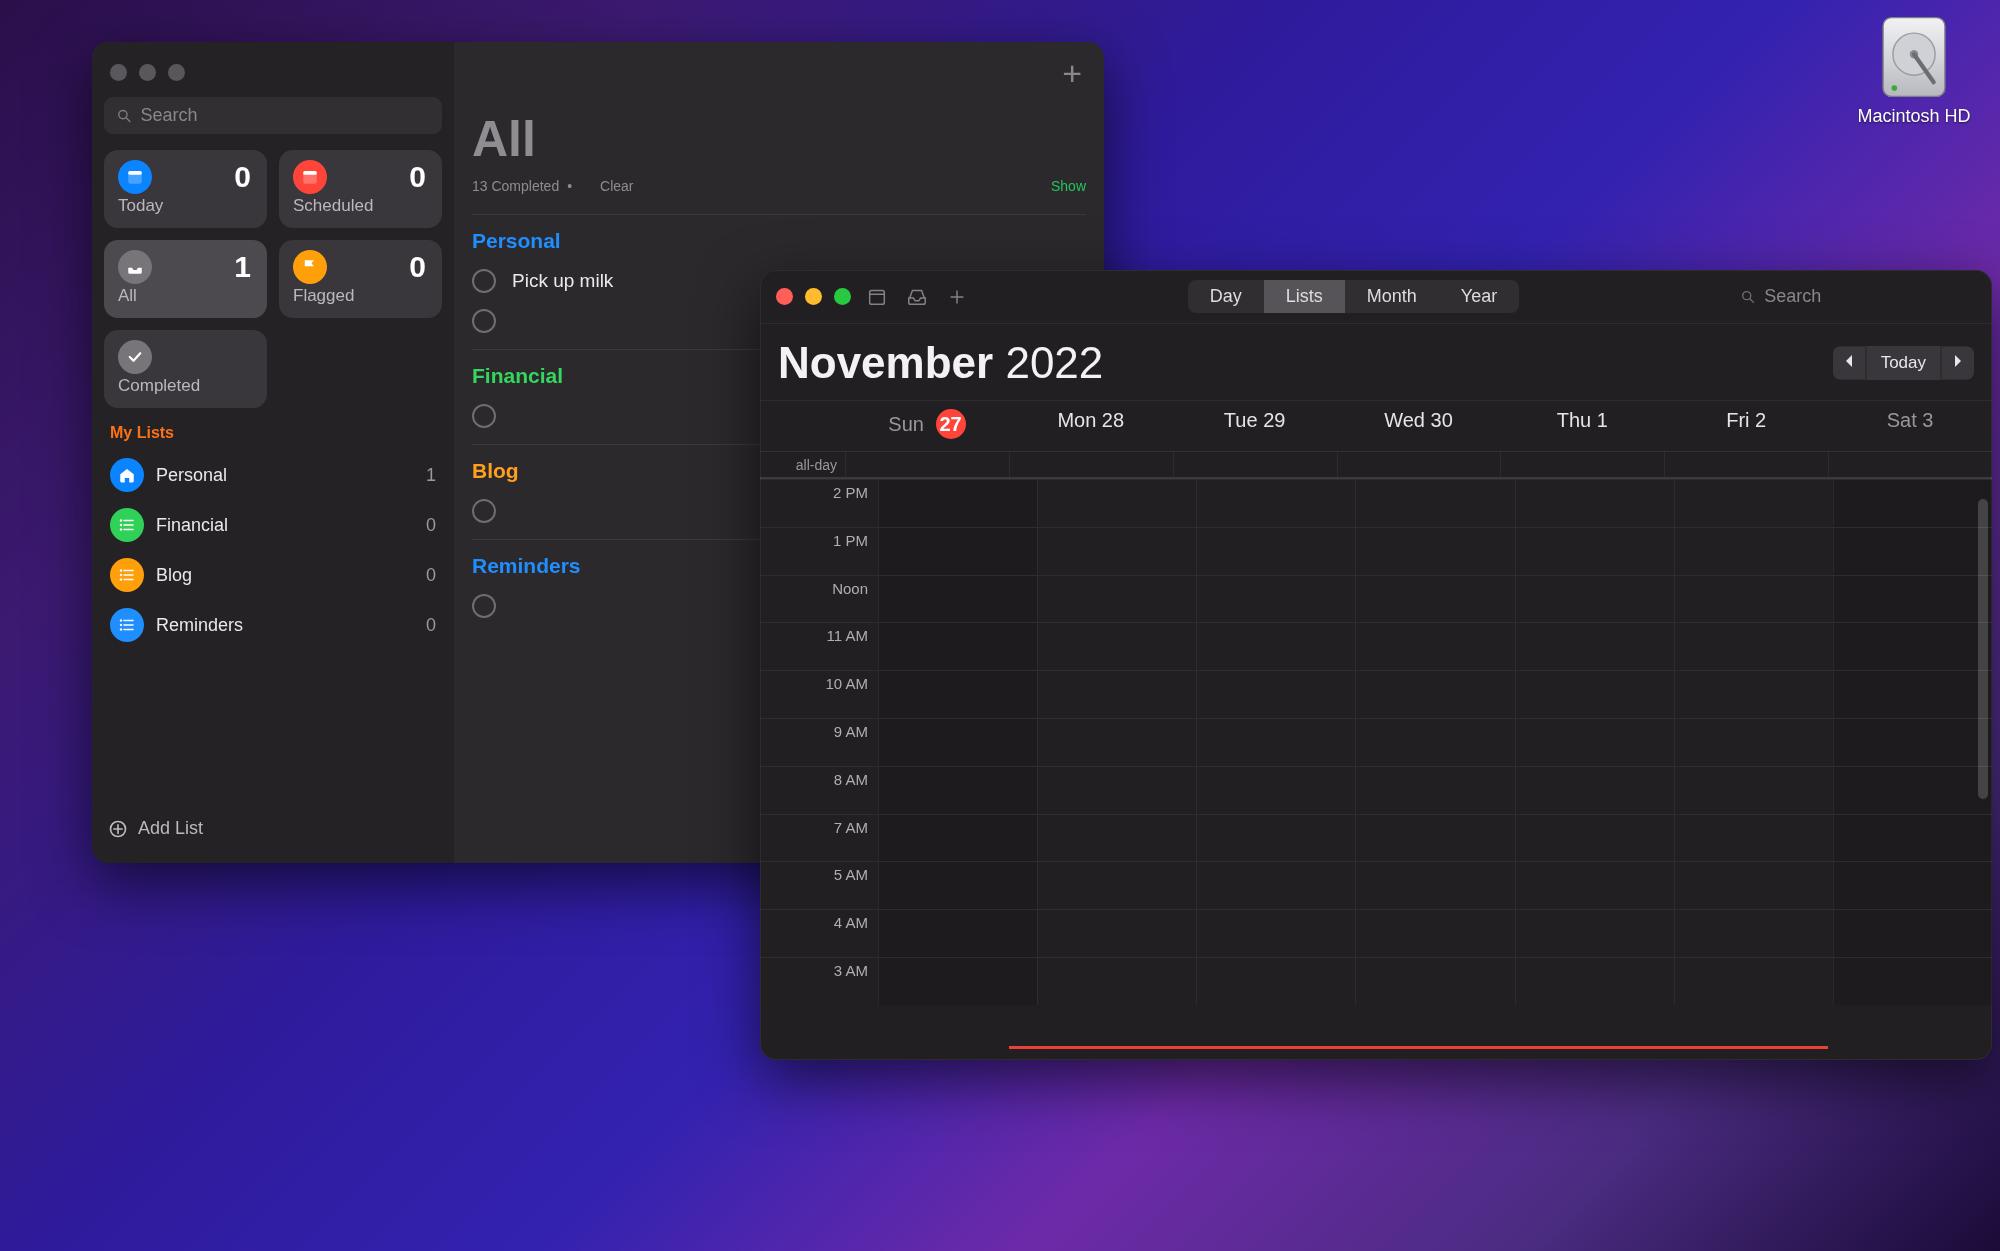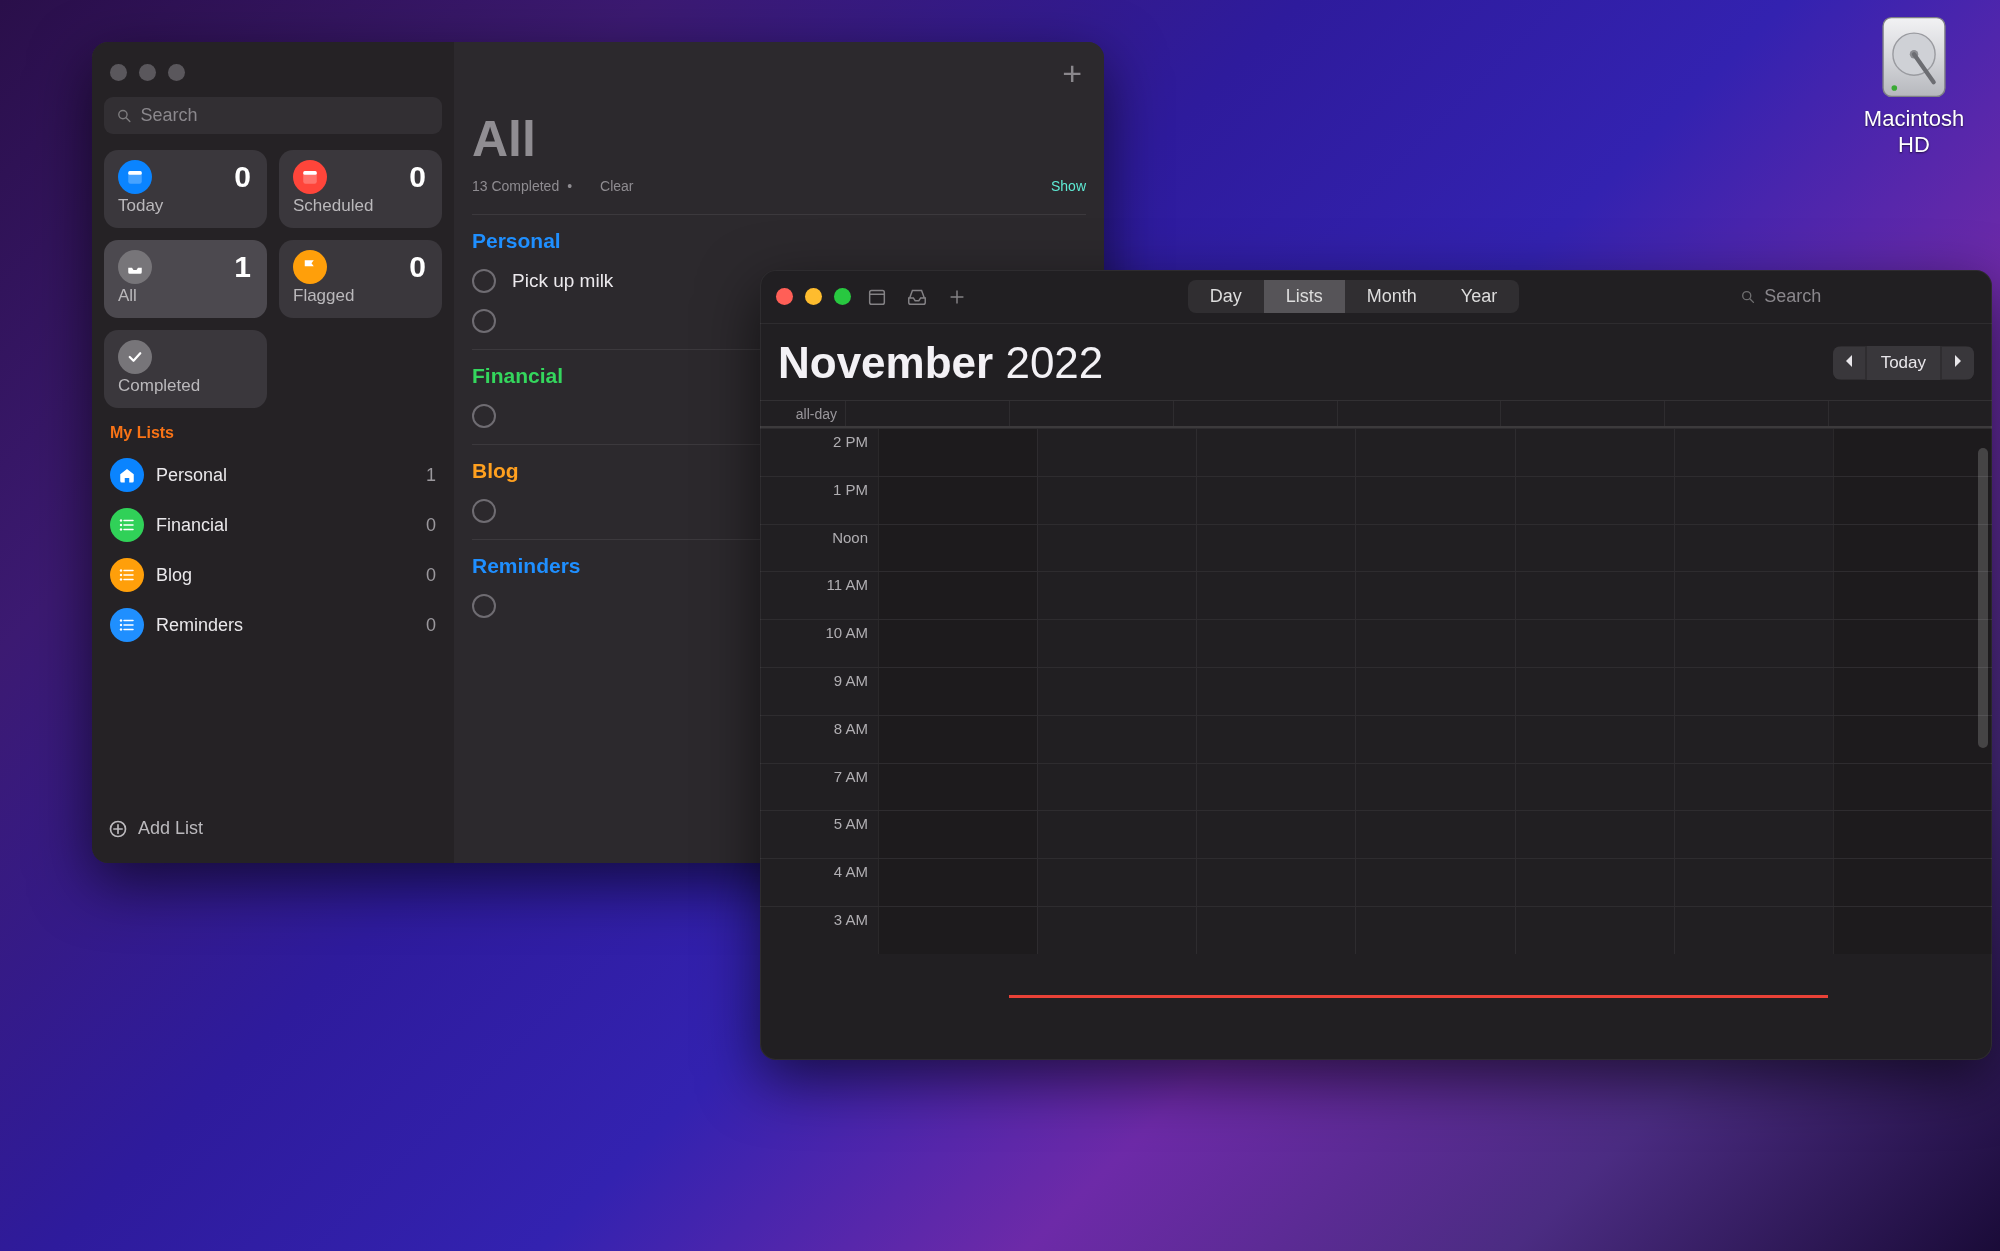--- a/index.html
+++ b/index.html
@@ -2,21 +2,21 @@
 <html><head>
 <meta charset="utf-8">
 <style>
   * { box-sizing: border-box; margin: 0; padding: 0; font-family: -apple-system, BlinkMacSystemFont, "Helvetica Neue", Arial, sans-serif; }
   html, body { width: 2000px; height: 1251px; overflow: hidden; }
   body {
     background: linear-gradient(135deg, #2a0f4a 0%, #3c1a72 20%, #2e1b9c 40%, #3322b0 55%, #6d2aa8 70%, #4b2c82 85%, #1a0b38 100%);
     position: relative;
   }
   
-  .desktop-icon { position:absolute; top:12px; right:26px; width:120px; text-align:center; color:#fff; font-size:22px; text-shadow:0 1px 2px rgba(0,0,0,.6); }
+  .desktop-icon { position:absolute; top:12px; right:26px; width:120px; text-align:center; color:#fff; font-size:18px; text-shadow:0 1px 2px rgba(0,0,0,.6); }
   .desktop-icon svg { width:90px; height:90px; display:block; margin:0 auto 4px; }
 
   
   .window { position:absolute; border-radius:16px; background:#29262b; box-shadow:0 20px 60px rgba(0,0,0,.6), 0 0 0 1px rgba(255,255,255,.06) inset; overflow:hidden; }
   .traffic { display:flex; gap:12px; padding:20px 18px 10px; align-items:center; }
   .traffic .dot { width:17px; height:17px; border-radius:50%; }
   .tl-red{background:#ff5f57;} .tl-yel{background:#febc2e;} .tl-grn{background:#28c840;}
   .tl-grey{background:#5a575c;}
 
   
@@ -43,21 +43,21 @@
   .list-row .cnt{ margin-left:auto; color:#9b989d; }
   .add-list{ margin-top:auto; display:flex; align-items:center; gap:10px; color:#bbb9bd; padding:10px 4px 14px; font-size:18px; }
   .add-list svg{ width:20px; height:20px; fill:#bbb9bd; }
 
   #reminders .main{ flex:1; background:#2c292d; position:relative; padding:0 18px; display:flex; flex-direction:column; }
   .main-top{ display:flex; align-items:center; padding:14px 0 0; }
   .plus-top{ margin-left:auto; color:#8a878c; font-size:34px; font-weight:300; line-height:1; padding-right:4px;}
   .main-title{ font-size:50px; font-weight:700; color:#908d92; padding:20px 0 10px; }
   .meta-row{ display:flex; align-items:center; color:#8f8c91; font-size:14px; padding-bottom:14px; }
   .meta-row .clear{ margin-left:20px; }
-  .meta-row .show{ margin-left:auto; color:#5eead4; }
+  .meta-row .show{ margin-left:auto; color:#22c55e; }
   .section{ border-top:1px solid rgba(255,255,255,.08); padding-top:14px; margin-top:6px; }
   .sec-title{ font-size:21px; font-weight:700; margin-bottom:10px; }
   .c-blue{color:#1f8fff;} .c-green{color:#34d65d;} .c-orange{color:#ffa01f;}
   .item{ display:flex; align-items:center; gap:16px; color:#ece9ed; font-size:19px; padding:6px 0 10px; }
   .item .ring{ width:24px; height:24px; border-radius:50%; border:2px solid #6f6c72; flex:0 0 auto; }
   .item.empty{ height:40px; }
 
   
   #calendar { left:760px; top:270px; width:1232px; height:790px; background:#211f22; z-index:5; }
   #calendar .toolbar{ height:54px; display:flex; align-items:center; padding:0 16px; gap:12px; border-bottom:1px solid rgba(255,255,255,.06);}
@@ -328,20 +328,30 @@
             <path d="M8 1L2 7l6 6"></path>
           </svg></div>
       <div class="gap2"></div>
       <div class="btn">Today</div>
       <div class="gap2"></div>
       <div class="chev"><svg viewBox="0 0 10 14">
             <path d="M2 1l6 6-6 6"></path>
           </svg></div>
     </div>
   </div>
+  <div class="days" id="dayhdrs">
+    <div class="gutter"></div>
+  <div class="dayhdr wknd">Sun <span class="today-dot">27</span></div>
+      <div class="dayhdr">Mon 28</div>
+      <div class="dayhdr">Tue 29</div>
+      <div class="dayhdr">Wed 30</div>
+      <div class="dayhdr">Thu 1</div>
+      <div class="dayhdr">Fri 2</div>
+      <div class="dayhdr wknd">Sat 3</div>
+    </div>
   <div class="allday-row">
     <div class="lbl">all-day</div>
     <div class="cell"></div>
       <div class="cell"></div>
       <div class="cell"></div>
       <div class="cell"></div>
       <div class="cell"></div>
       <div class="cell"></div>
       <div class="cell"></div>
   </div>

